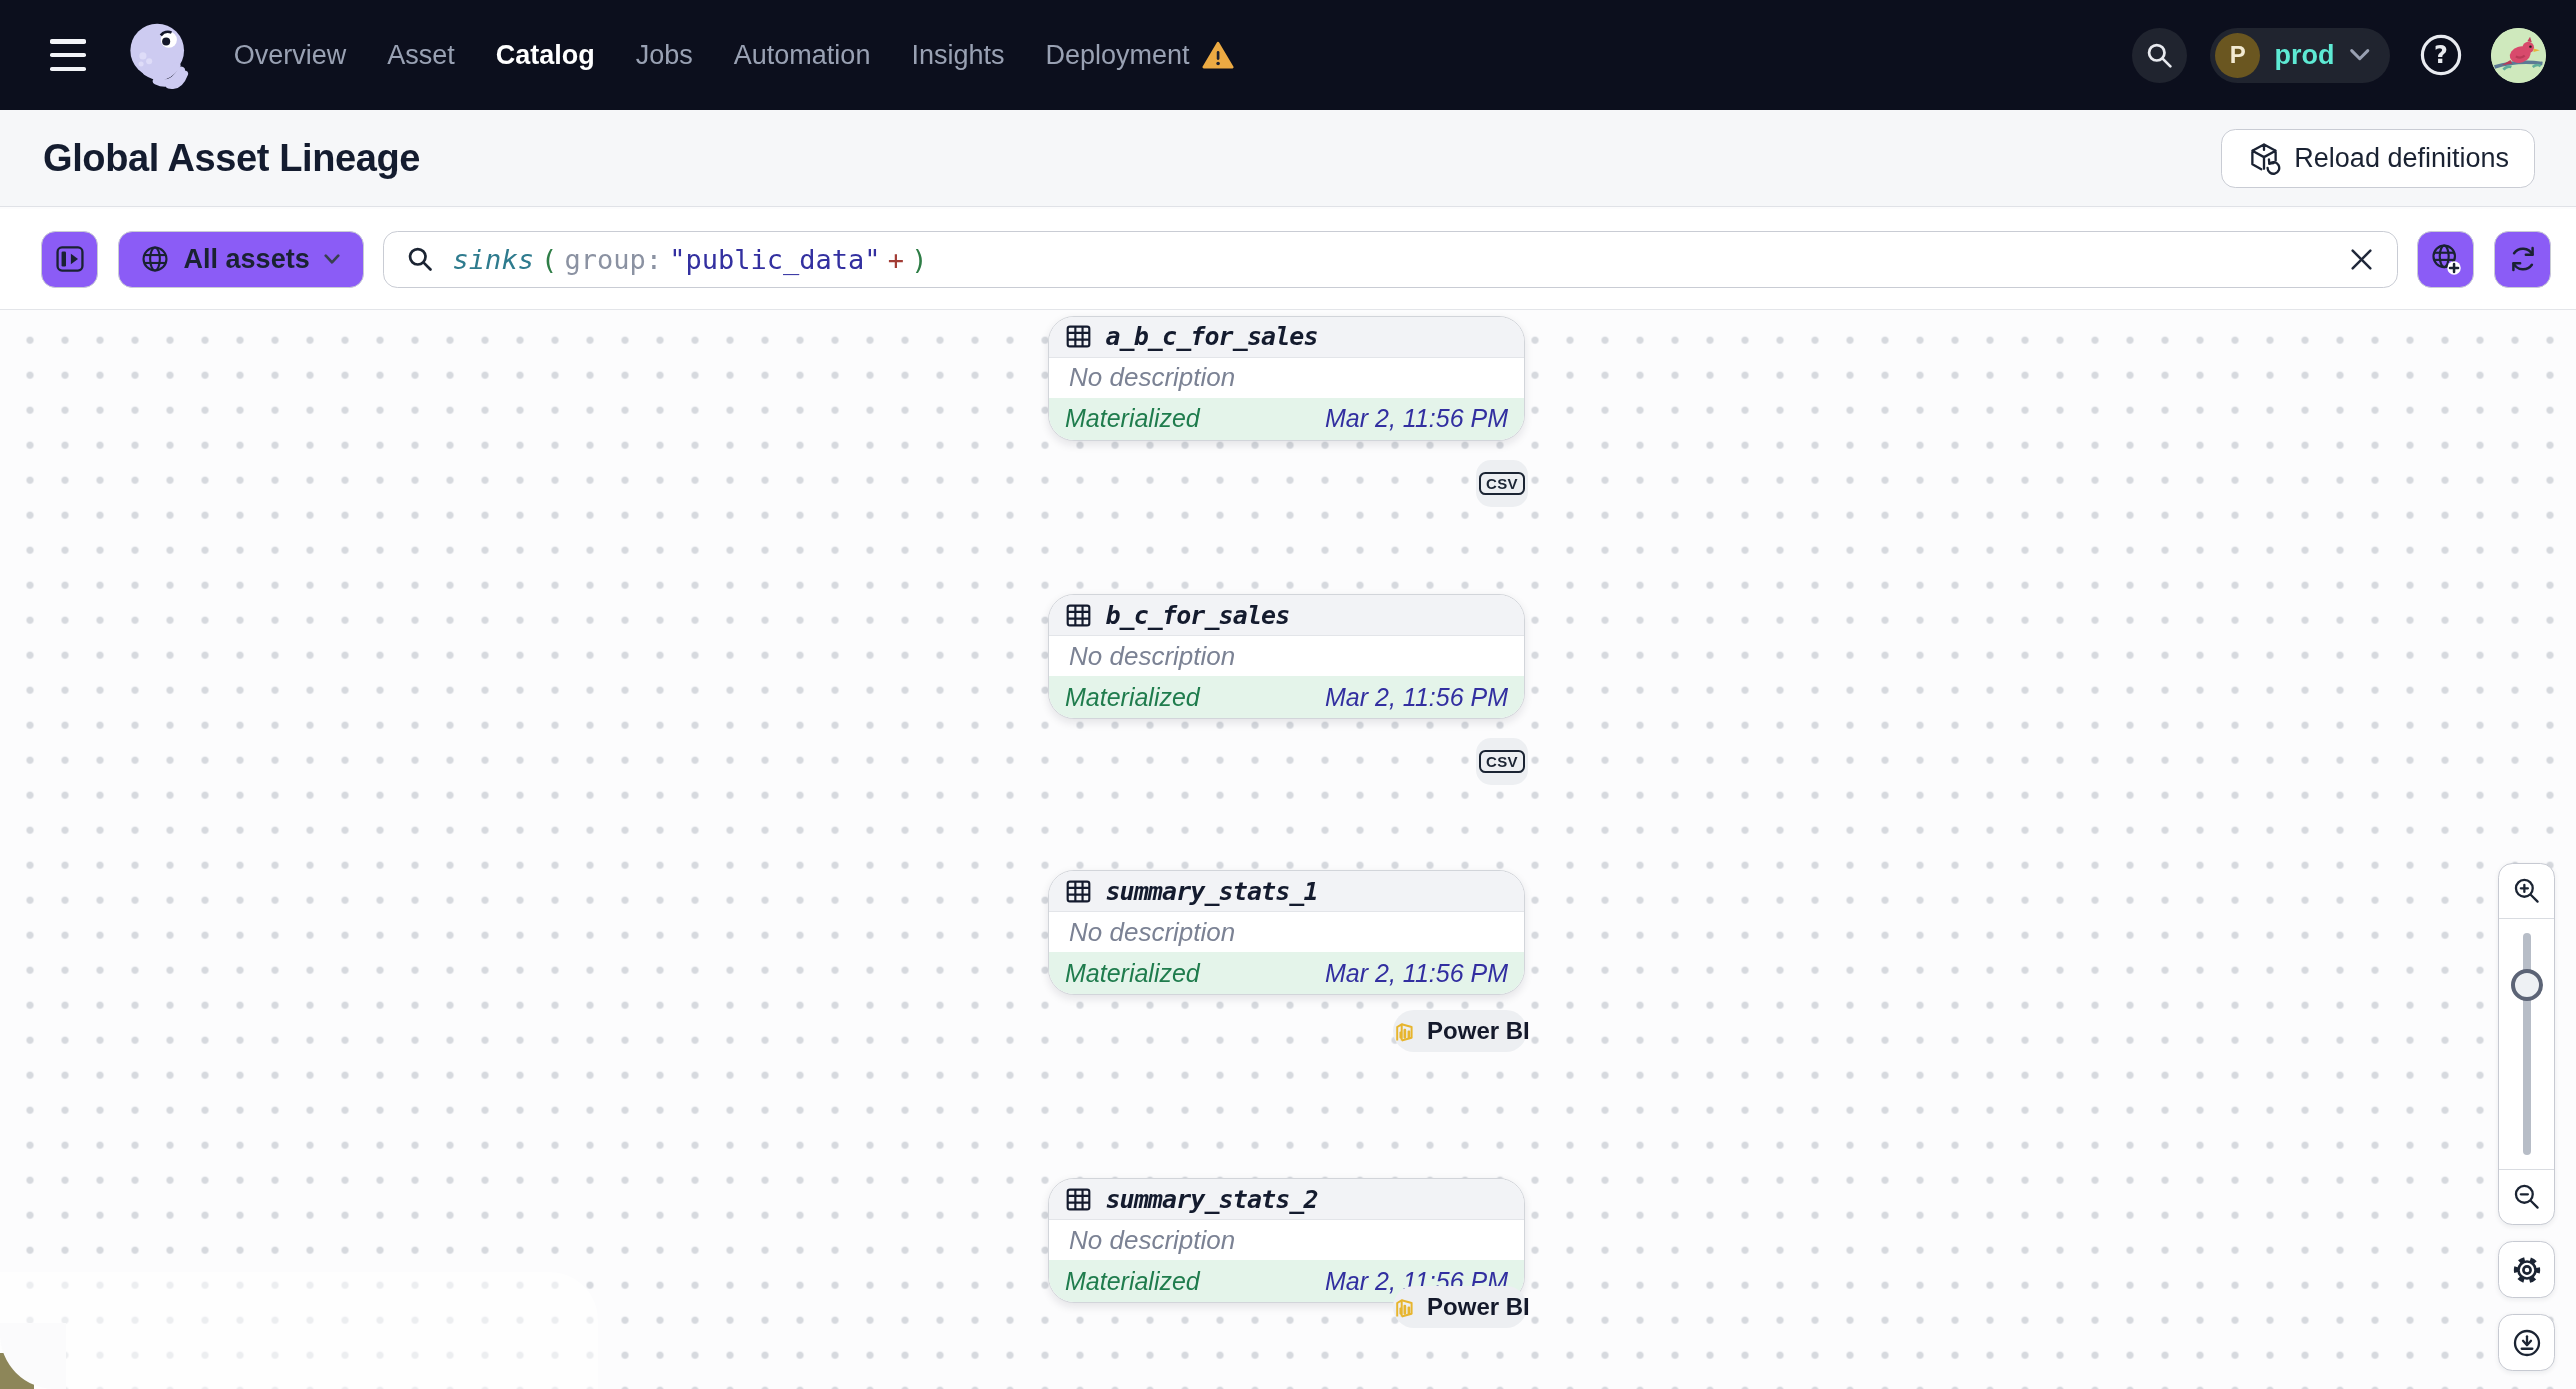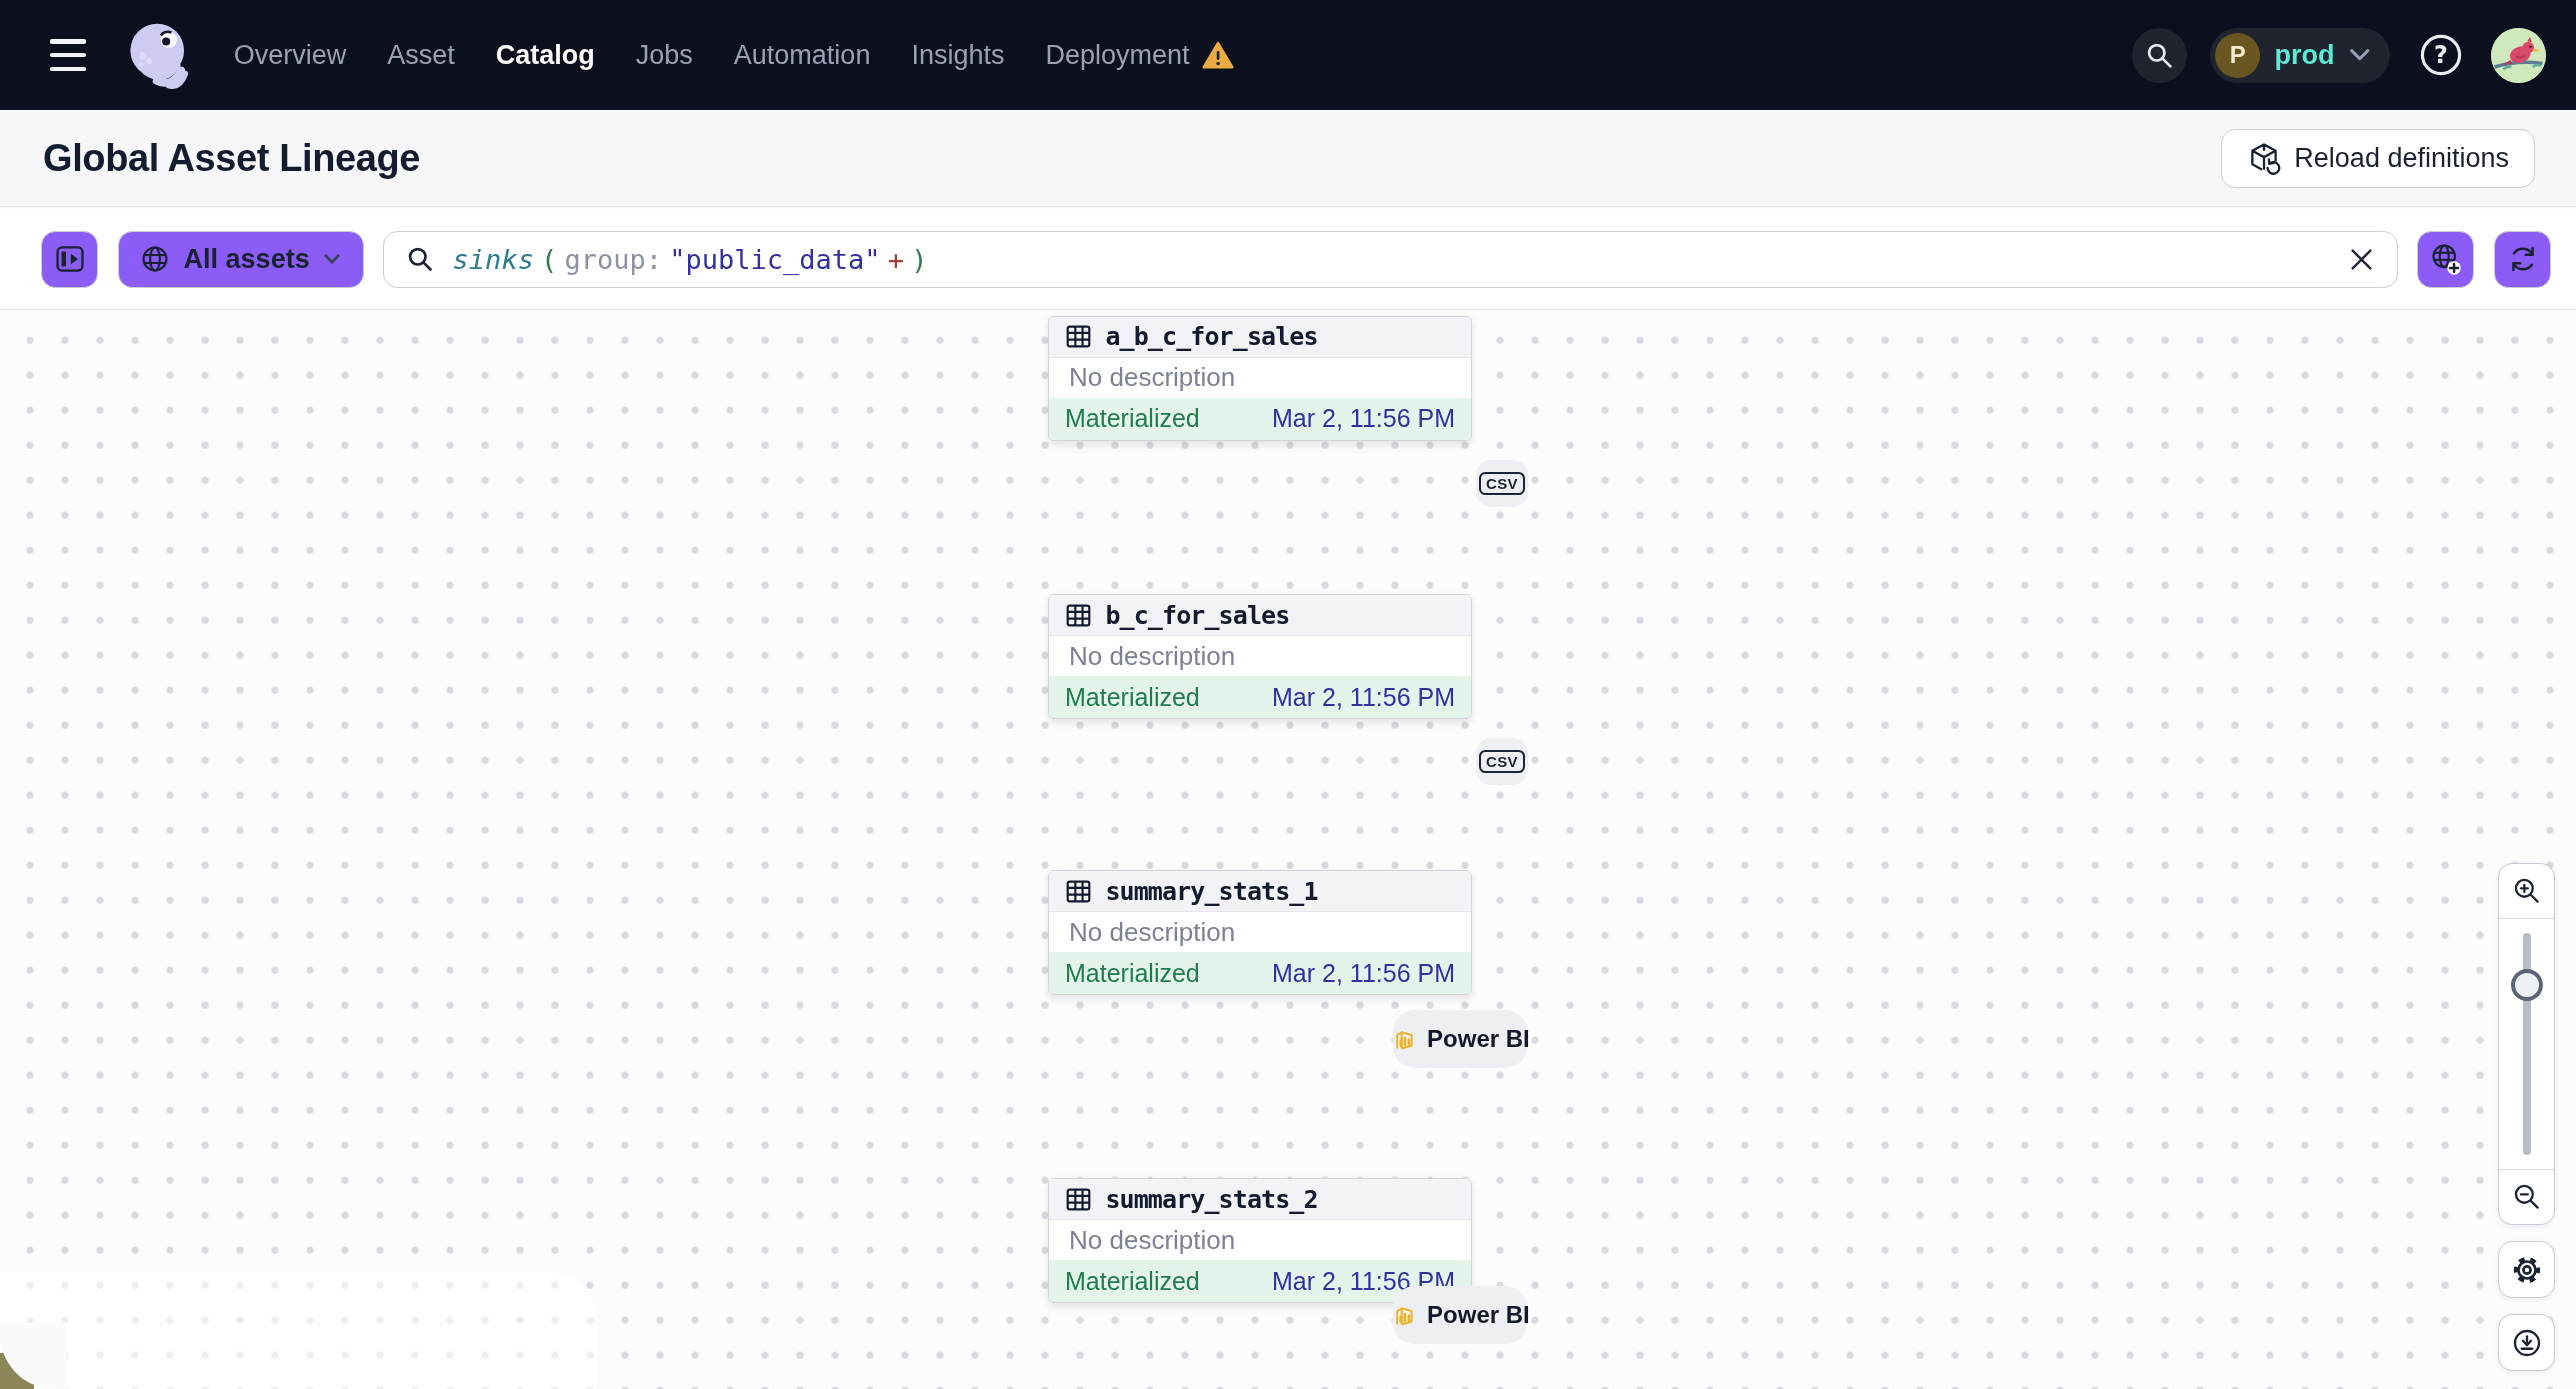--- a/index.html
+++ b/index.html
@@ -63,41 +63,41 @@
     border:none; cursor:pointer; color:#ffffff; font-size:27px; font-weight:600; font-family:inherit; white-space:nowrap; }
   .mat-divider { width:1.8px; background:rgba(255,255,255,0.25); }
   .mat-caret { width:55px; background:none; border:none; cursor:pointer;
     display:flex; align-items:center; justify-content:center; }
 
   
   .canvas { position:absolute; left:0; top:312px; width:2576px; height:1077px; background:#fcfcfd;
     background-image:radial-gradient(circle, #d6d9de 3.1px, transparent 4.1px);
     background-size:35px 35px; background-position:12.5px 10.7px; overflow:hidden; }
 
-  .asset-card { position:absolute; left:1048px; width:424px; height:125px; background:#ffffff;
-    border:1.8px solid #d2d5da; border-radius:6px; overflow:hidden; cursor:pointer;
-    box-shadow:0 3.6px 8px rgba(16,22,40,0.10); }
+  .asset-card { position:absolute; left:1048px; width:477px; height:125px; background:#ffffff;
+    border:1.8px solid #d2d5da; border-radius:26px; overflow:hidden; cursor:pointer;
+    box-shadow:0 3.6px 8px rgba(16,22,40,0.10);font-style:italic; }
   .card-header { height:41px; background:#f2f3f6; border-bottom:1.8px solid #e3e5e9;
     display:flex; align-items:center; gap:13.4px; padding:0 16px; }
   .asset-name { font-family:"DejaVu Sans Mono", monospace; font-weight:700; font-size:25px;
     color:#141b2e; letter-spacing:-0.9px; white-space:nowrap; }
   .card-desc { height:40px; display:flex; align-items:center; padding:0 20px;
     font-size:26px; color:#7b8294; }
   .card-footer { height:42px; background:#e4f4ea; display:flex; align-items:center;
     justify-content:space-between; padding:0 16px; font-size:25px; }
   .status-label { color:#1f7c4d; }
   .ts-label { color:#322fa0; }
   .n0 { top:3.6px; }  .n1 { top:282px; }  .n2 { top:558px; }  .n3 { top:834px;margin-top:32px; }
 
   .chip { position:absolute; background:#edeff2; display:flex; align-items:center;
     justify-content:center; cursor:pointer; }
   .chip.csv { left:1476px; width:52px; height:47px; border-radius:15px; }
   .csv-box { font-size:15px; font-weight:800; color:#1b2433; border:2.7px solid #1b2433;
     border-radius:6.3px; padding:0.9px 4.5px; letter-spacing:0.4px; line-height:1.15; }
-  .chip.pbi { left:1393px; width:134px; height:58px; border-radius:21.5px; gap:9.8px; }
+  .chip.pbi { left:1393px; width:134px; height:42px; border-radius:21.5px; gap:9.8px; }
   .pbi-label { font-size:24px; font-weight:700; color:#14192b; white-space:nowrap; }
   .c0 { top:148px; } .c1 { top:426px; } .p2 { top:698px; } .p3 { top:974px; }
 
   
   .zoom-panel { position:absolute; left:2498px; top:551px; width:57px; height:362px;
     background:#ffffff; border:1.8px solid #c7cad2; border-radius:14.3px;
     display:flex; flex-direction:column; box-shadow:0 1.8px 5.4px rgba(16,22,40,0.07); }
   .zp-btn { height:55px; flex:0 0 auto; background:none; border:none; cursor:pointer;
     display:flex; align-items:center; justify-content:center; }
   .zp-top { border-bottom:1.8px solid #d9dce1; }

